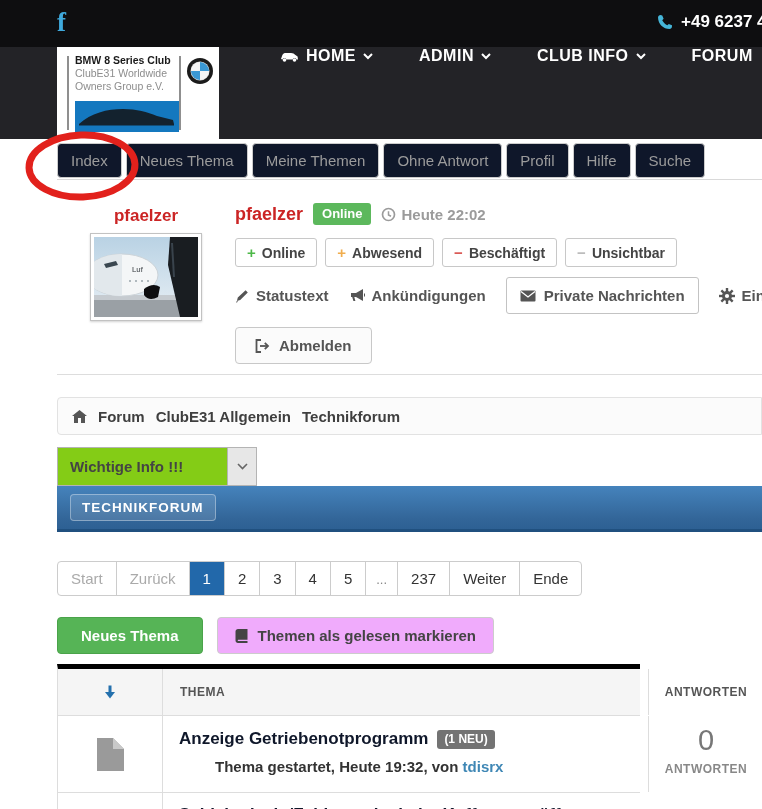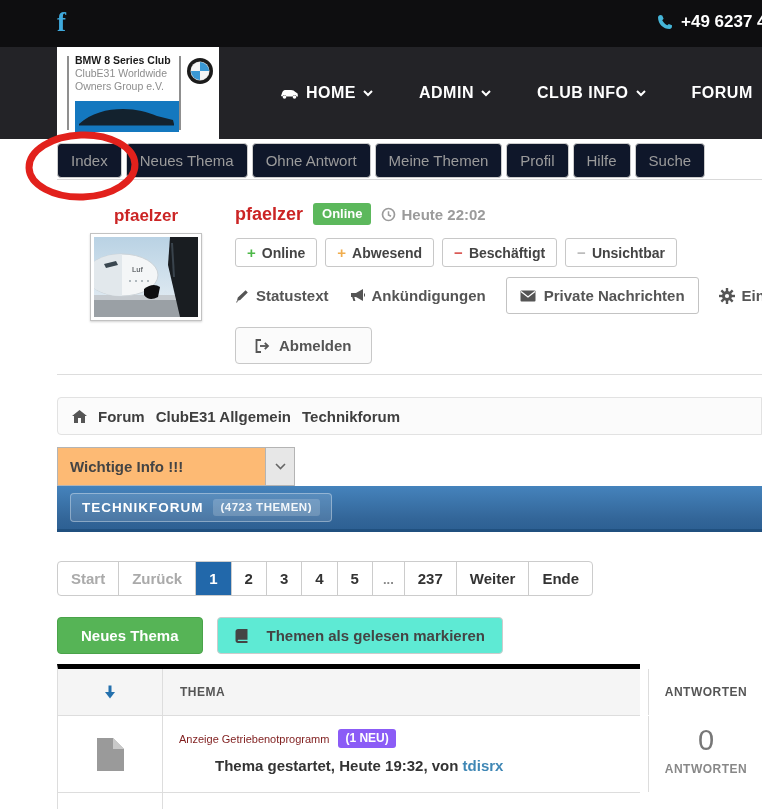--- a/index.html
+++ b/index.html
@@ -21,21 +21,21 @@
   .header { position:absolute; left:0; top:47px; width:762px; height:92px; background:#232327; }
   .logo-card { position:absolute; left:57px; top:0; width:162px; height:92px; background:#fff; }
   .logo-vline { position:absolute; top:9px; width:2px; height:74px; background:#8f8f8f; }
   .logo-vline.l { left:10px; } .logo-vline.r { left:122px; }
   .logo-text { position:absolute; left:18px; top:7px; width:102px; line-height:13px; font-size:10.5px; }
   .logo-text .t1 { font-weight:bold; color:#1a1a1a; }
   .logo-text .t2 { color:#8d8d8d; }
   .logo-roundel { position:absolute; left:130px; top:11px; }
   .logo-banner { position:absolute; left:18px; top:54px; width:104px; height:31px; background:#1478bf; overflow:hidden; }
 
-  .nav { position:absolute; left:280px; top:0; height:92px; display:flex; align-items:center; gap:46px; }
+  .nav { position:absolute; left:280px; top:0; height:92px; display:flex; align-items:flex-start; gap:46px; }
   .nav-item { display:flex; align-items:center; gap:7px; color:#fff; font-weight:bold;
               font-size:16px; letter-spacing:.5px; white-space:nowrap; cursor:pointer; }
 
   
   .tabs-line { position:absolute; left:57px; top:179px; width:705px; height:1px; background:#d9d9d9; }
   .tabs { position:absolute; left:57px; top:143px; display:flex; gap:4px; }
   .tab { background:#0f172a; border:1px solid #ccc; border-radius:4px; padding:8px 13px;
          font-size:15px; color:#9b9b9b; cursor:pointer; white-space:nowrap; }
 
   .red-circle { position:absolute; left:22px; top:129px; pointer-events:none; z-index:5; }
@@ -73,52 +73,52 @@
 
   .divider { position:absolute; left:57px; top:374px; width:705px; height:1px; background:#ddd; }
 
   
   .breadcrumb { position:absolute; left:57px; top:397px; width:705px; height:38px; background:#fbfbfb;
                 border:1px solid #e2e2e2; border-radius:4px 0 0 4px; display:flex; align-items:center;
                 padding-left:14px; gap:11px; }
   .crumb { font-size:15px; font-weight:bold; color:#3f3f3f; cursor:pointer; }
 
   
-  .filter-select { position:absolute; left:57px; top:447px; width:238px; height:39px; background:#fdba74;
+  .filter-select { position:absolute; left:57px; top:447px; width:200px; height:39px; background:#84cc16;
                    border:1px solid #b4b4b4; cursor:pointer; }
   .sel-text { position:absolute; left:12px; top:10px; font-size:15px; font-weight:bold; color:#444; }
   .sel-btn { position:absolute; right:0; top:0; width:29px; height:100%; background:#e7e7e7;
              border-left:1px solid #b4b4b4; display:flex; align-items:center; justify-content:center; }
 
   
   .banner { position:absolute; left:57px; top:486px; width:705px; height:46px;
             background:linear-gradient(180deg,#4583bc 0%,#336699 75%,#2d6093 100%);
             border-bottom:3px solid #20507f; display:flex; align-items:center; padding-left:13px; gap:16px; }
   .banner-label { display:flex; align-items:center; gap:9px; background:rgba(255,255,255,.13);
                   border:1px solid rgba(255,255,255,.35); border-radius:4px; padding:5px 11px; cursor:pointer; }
   .banner-title { color:#fff; font-weight:bold; font-size:13.5px; letter-spacing:1px; }
   .banner-count { background:rgba(255,255,255,.18); border-radius:3px; padding:2px 8px 3px;
                   color:#f2f6fa; font-weight:bold; font-size:11.5px; letter-spacing:.5px; }
   .banner-desc { color:#fff; font-weight:bold; font-size:16px; white-space:nowrap; }
 
   
   .pagination { position:absolute; left:57px; top:561px; display:flex; background:#fff;
                 border:1px solid #ccc; border-radius:4px; overflow:hidden; }
-  .page-cell { padding:8px 13px; font-size:15px; font-weight:bold; color:#333;
+  .page-cell { padding:8px 13px; font-size:15px; font-weight:normal; color:#333;
                border-right:1px solid #ccc; cursor:pointer; white-space:nowrap; }
   .page-cell:last-child { border-right:none; }
   .page-cell.disabled { color:#aaa; }
   .page-cell.active { background:#2268aa; color:#fff; }
   .page-cell.ellipsis { color:#888; font-size:13px; padding:10px 10px 6px; }
 
   
   .actions { position:absolute; left:57px; top:617px; display:flex; gap:14px; }
   .btn-green { background:#56b456; border:1px solid #4aa34a; border-radius:4px; padding:9px 23px;
                color:#fff; font-weight:bold; font-size:15px; cursor:pointer; }
-  .btn-light { display:flex; align-items:center; gap:19px; background:#5eead4; border:1px solid #ccc;
+  .btn-light { display:flex; align-items:center; gap:10px; background:#f0abfc; border:1px solid #ccc;
                border-radius:4px; padding:9px 17px; color:#444; font-weight:bold; font-size:15px; cursor:pointer; }
   .btn-light.second { margin-left:3px; }
   .tofu { width:14px; height:17px; border:1.5px solid #444; display:flex; flex-direction:column;
           align-items:center; justify-content:center; font-family:"DejaVu Sans Mono",monospace;
           font-size:6px; font-weight:bold; line-height:7px; color:#444; }
 
   
   .topics { position:absolute; left:57px; top:664px; width:583px; border-left:1px solid #ddd; border-top:5px solid #000000; }
   .t-row { display:grid; grid-template-columns:105px 486px 114px; border-bottom:1px solid #ddd; }
   .t-row > div { border-right:1px solid #ddd; }
@@ -126,22 +126,22 @@
   .t-head { background:#f5f5f5; height:47px; }
   .t-head .cell { display:flex; align-items:center; }
   .t-head .c1 { justify-content:center; }
   .t-head .c2 { padding-left:17px; }
   .t-head .c3 { justify-content:center; }
   .h-label { font-size:12px; font-weight:bold; color:#555; letter-spacing:.5px; }
   .t-body1 { height:77px; }
   .c-icon { display:flex; align-items:center; justify-content:center; }
   .c-topic { padding:13px 16px 0; }
   .topic-title-row { display:flex; align-items:center; gap:9px; }
-  .topic-link { color:#7f1d1d; font-weight:normal; font-size:11px; cursor:pointer; white-space:nowrap; }
-  .badge-new { background:#8b5cf6; color:#fff; font-weight:bold; font-size:12px;
+  .topic-link { color:#0f172a; font-weight:bold; font-size:17px; cursor:pointer; white-space:nowrap; }
+  .badge-new { background:#737373; color:#fff; font-weight:bold; font-size:12px;
                border-radius:3px; padding:2px 7px 3px; }
   .topic-meta { margin-top:9px; font-size:15px; font-weight:bold; color:#333;margin-left:36px; }
   .author-link { color:#3f87b5; cursor:pointer; }
   .c-replies { text-align:center; padding-top:8px; }
   .replies-num { font-size:29px; color:#777; }
   .replies-label { margin-top:5px; font-size:12px; font-weight:bold; color:#888; letter-spacing:.5px; }
   .t-body2 { height:21px; overflow:hidden; }
   .t-body2 .c-topic { padding-top:12px; }
 </style>
 </head>
@@ -221,22 +221,22 @@
     <div class="nav-item">
       <span>FORUM</span>
     </div>
   </div>
 </div>
 
 <div class="tabs-line"></div>
 <div class="tabs">
   <div class="tab">Index</div>
   <div class="tab">Neues Thema</div>
+  <div class="tab">Meine Themen</div>
   <div class="tab">Ohne Antwort</div>
-  <div class="tab">Meine Themen</div>
   <div class="tab">Profil</div>
   <div class="tab">Hilfe</div>
   <div class="tab">Suche</div>
 </div>
 
 <div class="red-circle">
   <svg width="120" height="74" viewBox="0 0 120 74">
     <ellipse cx="60" cy="37" rx="53" ry="31" fill="none" stroke="#e2211c" stroke-width="7" transform="rotate(-2 60 37)"></ellipse>
   </svg>
 </div>
@@ -379,21 +379,20 @@
   <span class="sel-btn">
     <svg width="11" height="7" viewBox="0 0 11 7">
         <polyline points="1,1 5.5,5.5 10,1" fill="none" stroke="#666" stroke-width="1.6"></polyline>
       </svg>
   </span>
 </div>
 
 <div class="banner">
   <span class="banner-label">
     <span class="banner-title">TECHNIKFORUM</span>
-    <span class="banner-count">(4723 THEMEN)</span>
   </span>
 </div>
 
 <div class="pagination">
   <span class="page-cell disabled">Start</span>
   <span class="page-cell disabled">Zurück</span>
   <span class="page-cell active">1</span>
   <span class="page-cell">2</span>
   <span class="page-cell">3</span>
   <span class="page-cell">4</span>

